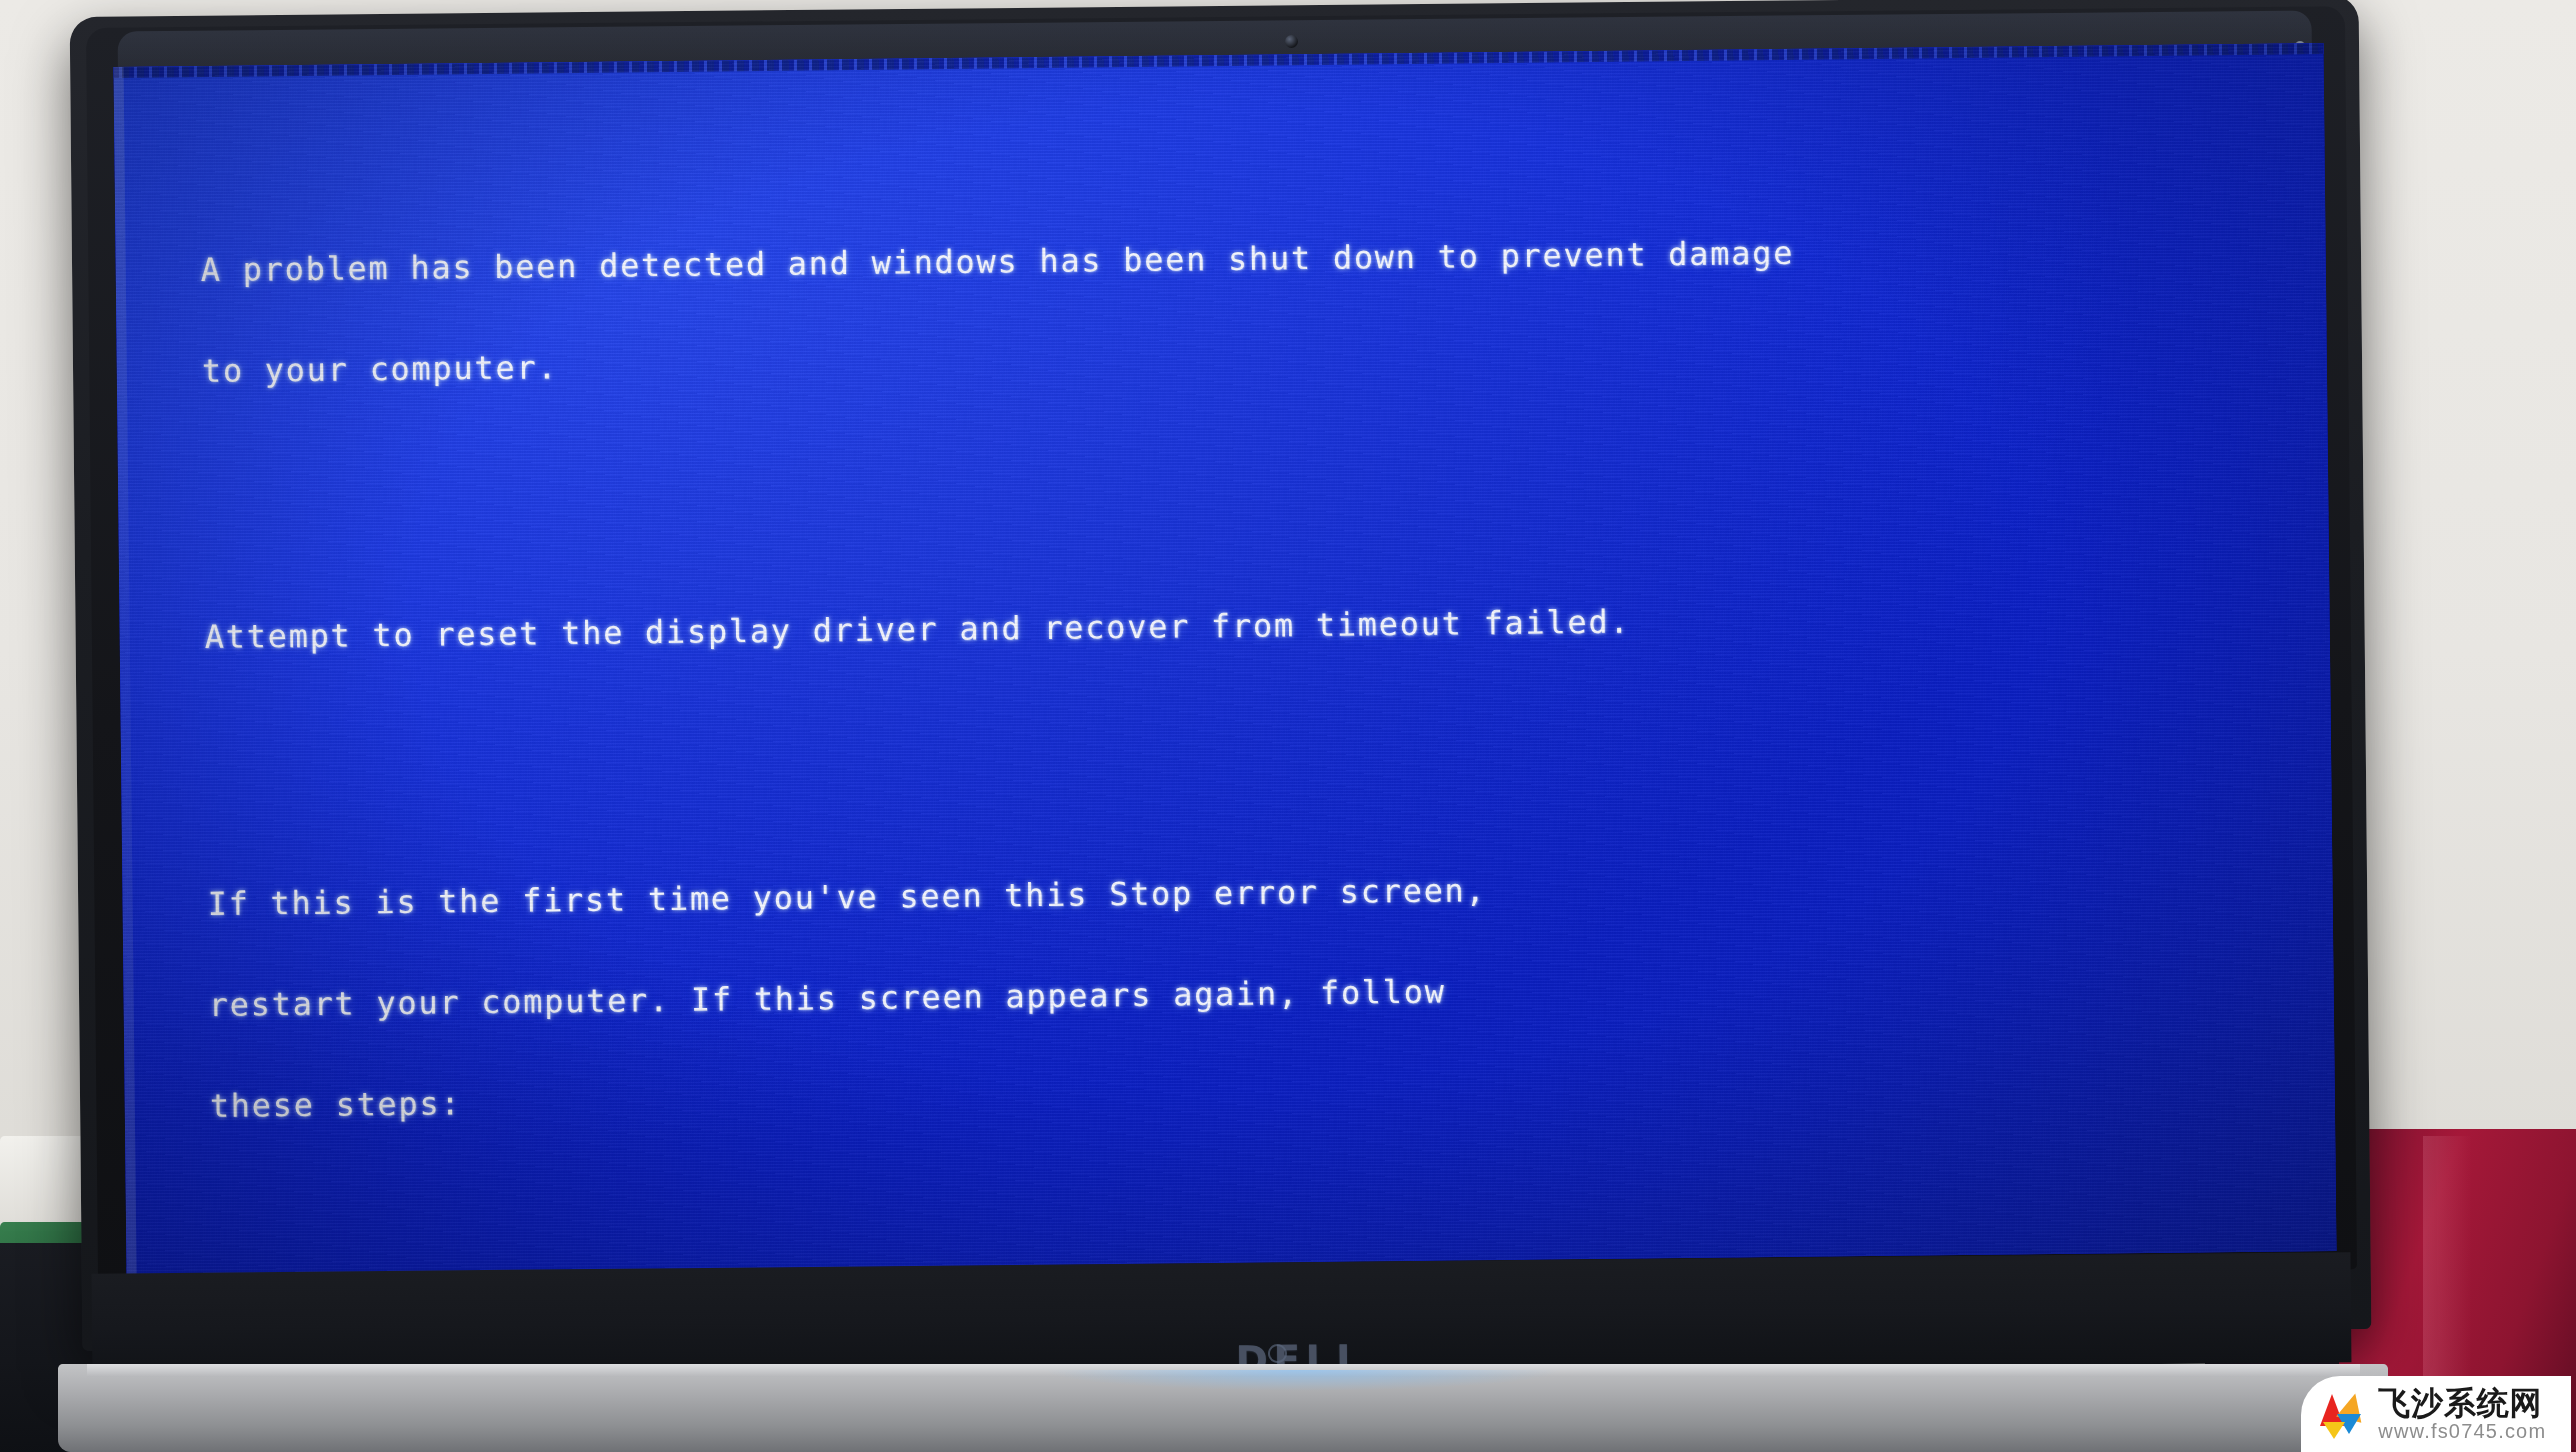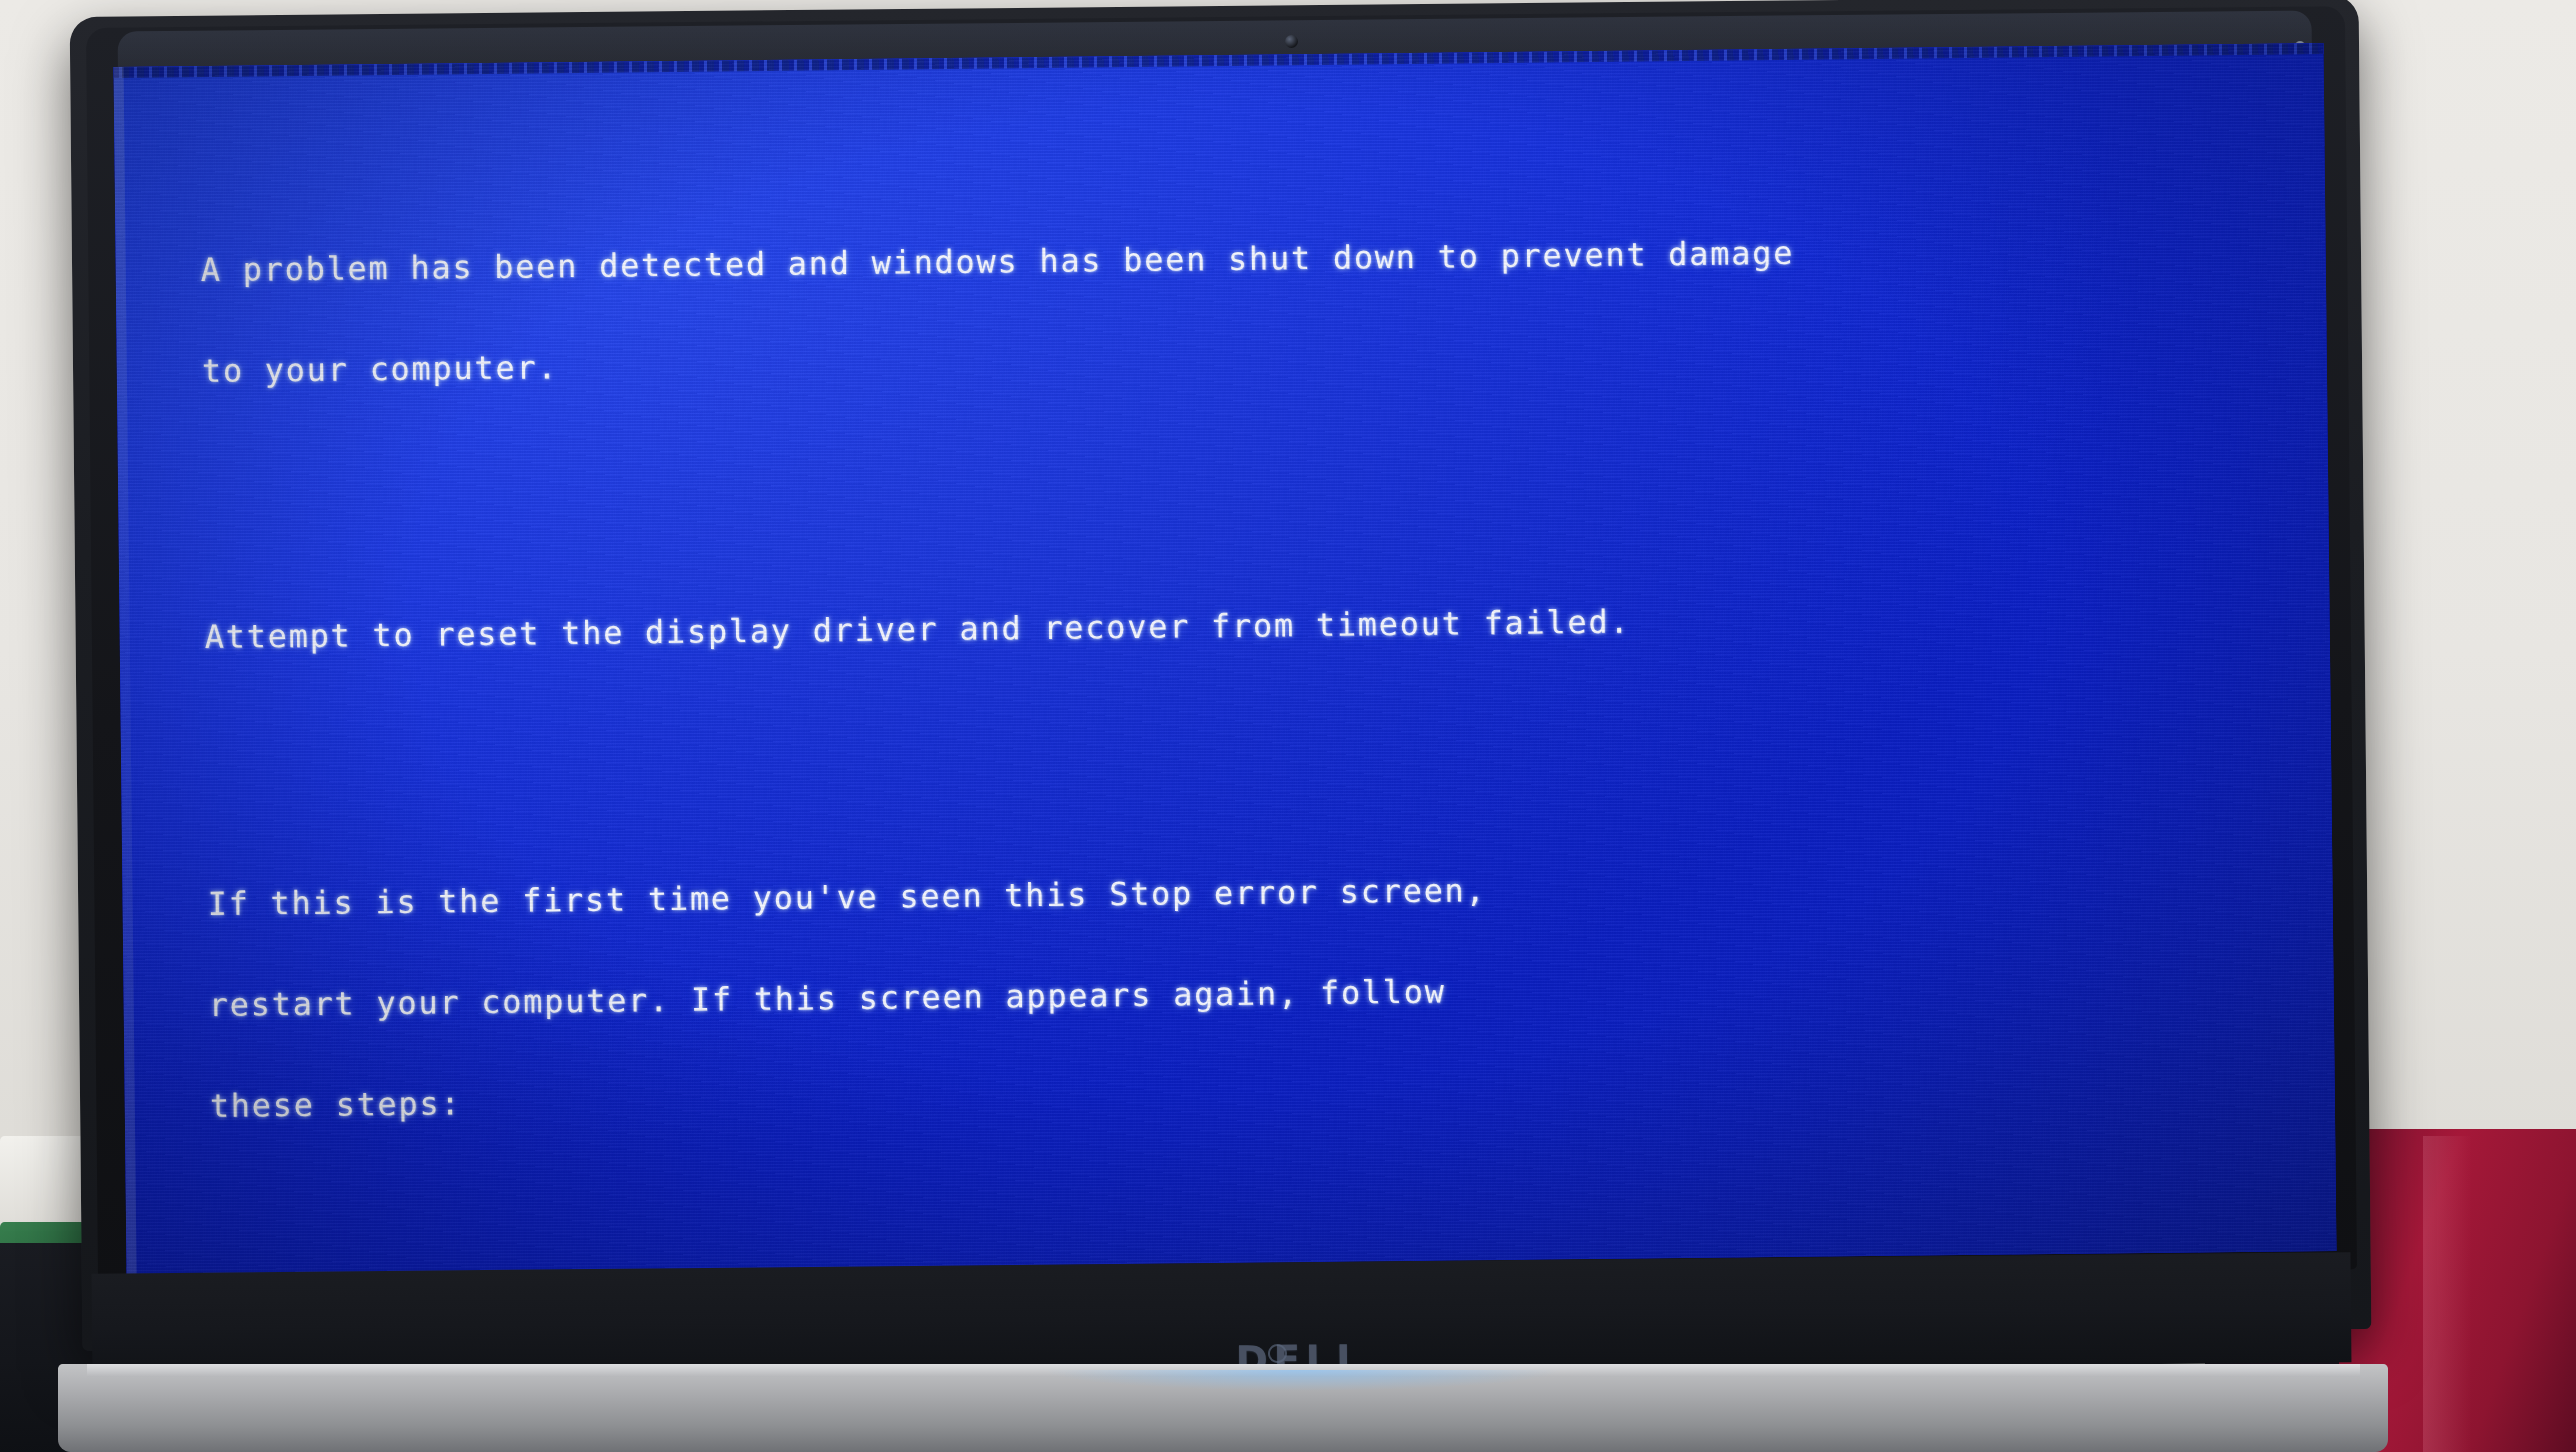--- a/index.html
+++ b/index.html
@@ -192,15 +192,27 @@
   <div class="chin"></div>
   <div class="dell-logo">
     <span>DELL</span>
   </div>
   <div class="dell-dot"></div>
 
   <div class="base"></div>
   <div class="base-lip"></div>
   <div class="base-glow"></div>
 
+  <div class="watermark">
+    <div class="wm-logo">
+      <i class="wm-l1"></i>
+        <i class="wm-l2"></i>
+        <i class="wm-l3"></i>
+        <i class="wm-l4"></i>
+    </div>
+    <div class="wm-texts">
+      <div class="wm-cn">飞沙系统网</div>
+      <div class="wm-url">www.fs0745.com</div>
+    </div>
+  </div>
 
 </div>
 
 
 </body></html>

